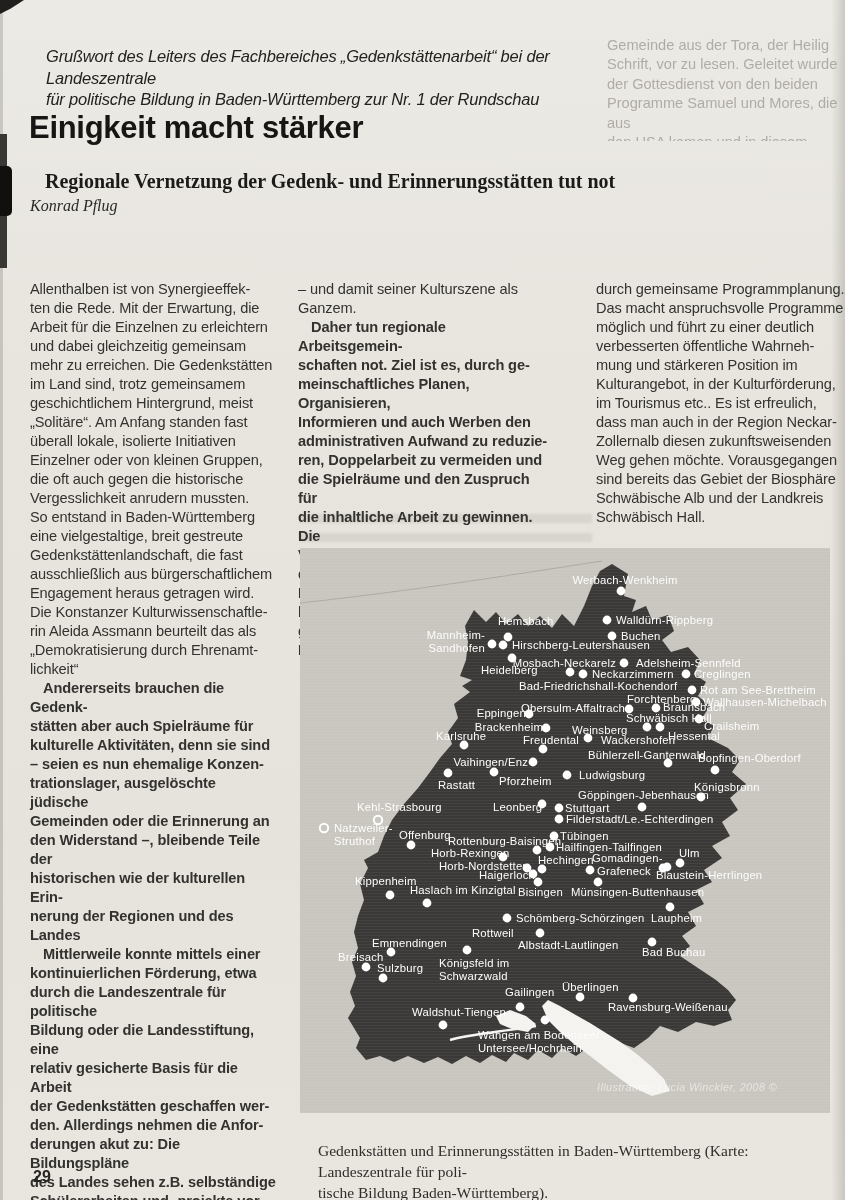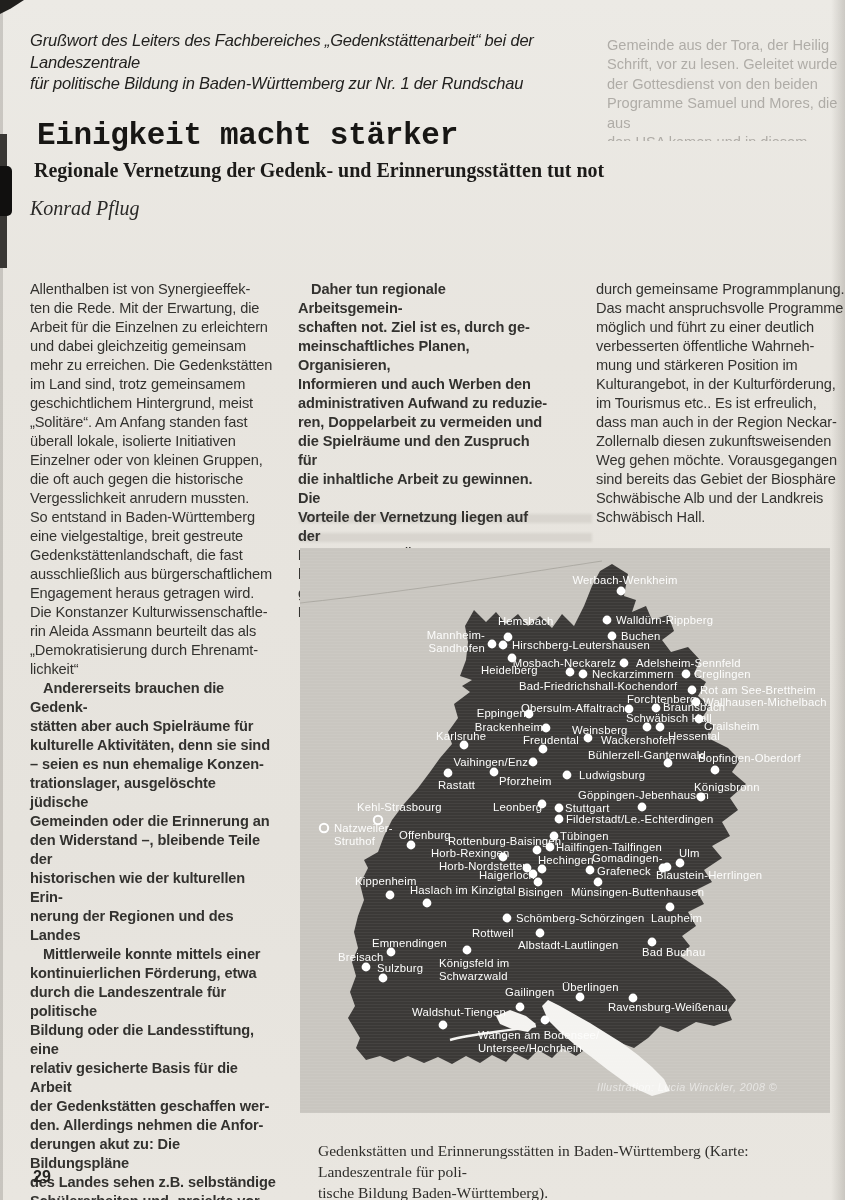--- a/index.html
+++ b/index.html
@@ -16,28 +16,28 @@
   .edge-strip{position:absolute;left:0;top:134px;width:7px;height:134px;background:#393734;}
   .edge-blob{position:absolute;left:0;top:166px;width:12px;height:50px;background:#11100f;border-radius:0 5px 5px 0;}
 
   .bleed{position:absolute;color:rgba(125,122,116,.55);white-space:pre-line;
     font-size:14.6px;line-height:19.4px;filter:blur(.4px);overflow:hidden;}
   .bleed-tr{left:607px;top:36px;width:238px;height:105px;}
   .ghost-stripes{position:absolute;left:300px;top:514px;width:292px;height:32px;opacity:.5;
     background:repeating-linear-gradient(180deg,rgba(120,116,108,.28) 0 9px,rgba(0,0,0,0) 9px 19px);
     filter:blur(1.2px);}
 
-  .kicker{position:absolute;left:30px;top:30px;width:600px;margin:0;
+  .kicker{position:absolute;left:30px;top:30px;width:600px;margin:16px;
     font-style:italic;font-size:16.5px;line-height:21.5px;letter-spacing:-.2px;color:#232220;white-space:pre-line;}
-  .title{position:absolute;left:29px;top:110px;margin:8px;
-    font-family:Liberation Mono, monospace;font-weight:bold;font-size:31px;letter-spacing:-.3px;color:#171614;}
-  .subtitle{position:absolute;left:29px;top:154px;margin:5px;
+  .title{position:absolute;left:29px;top:110px;margin:0;
+    font-family:Liberation Sans, sans-serif;font-weight:bold;font-size:31px;letter-spacing:-.3px;color:#171614;}
+  .subtitle{position:absolute;left:29px;top:154px;margin:16px;
     font-family:"Liberation Serif", serif;font-weight:bold;font-size:20px;color:#1c1b19;}
   .author{position:absolute;left:30px;top:197px;margin:0;
-    font-family:"Liberation Serif", serif;font-style:italic;font-size:20px;color:#2a2927;}
+    font-family:"Liberation Serif", serif;font-style:italic;font-size:16px;color:#2a2927;}
 
   .col{position:absolute;top:260px;font-size:14.6px;line-height:19px;letter-spacing:-.12px;color:#33322f;margin-top:20px;}
   .col p{margin:0;white-space:pre-line;}
   .col p.ind{text-indent:13px;font-weight:bold;}
   .col1{left:30px;width:246px;}
   .col2{left:298px;width:252px;}
   .col3{left:596px;width:260px;}
 
   .map-figure{position:absolute;left:300px;top:548px;width:530px;height:565px;margin:0;
     background:#c9c6c0;}
@@ -119,20 +119,22 @@
 Schülerarbeiten und -projekte vor,
 die einen hohen Zeitaufwand und
 solide Kenntnisse der Betreuenden
 erfordern. Und die Schulen nehmen
 diese Möglichkeiten eines Geschichts-
 unterrichts am historischen Schauplatz
 gerne – und natürlich erfreulicherwei-
 se – an.</p>
   </div>
   <div class="col col2">
+    <p>– und damit seiner Kulturszene als
+Ganzem.</p>
     <p class="ind">Daher tun regionale Arbeitsgemein-
 schaften not. Ziel ist es, durch ge-
 meinschaftliches Planen, Organisieren,
 Informieren und auch Werben den
 administrativen Aufwand zu reduzie-
 ren, Doppelarbeit zu vermeiden und
 die Spielräume und den Zuspruch für
 die inhaltliche Arbeit zu gewinnen. Die
 Vorteile der Vernetzung liegen auf der
 Hand: Bessere Öffentlichkeitsarbeit bei

